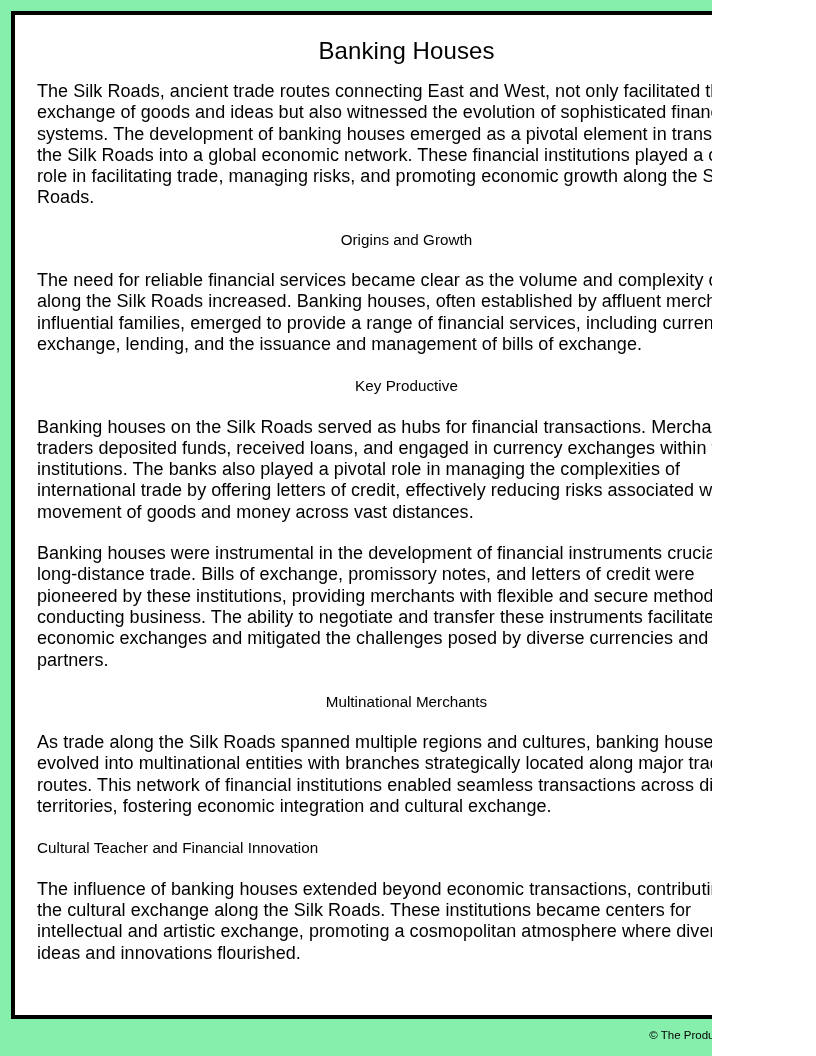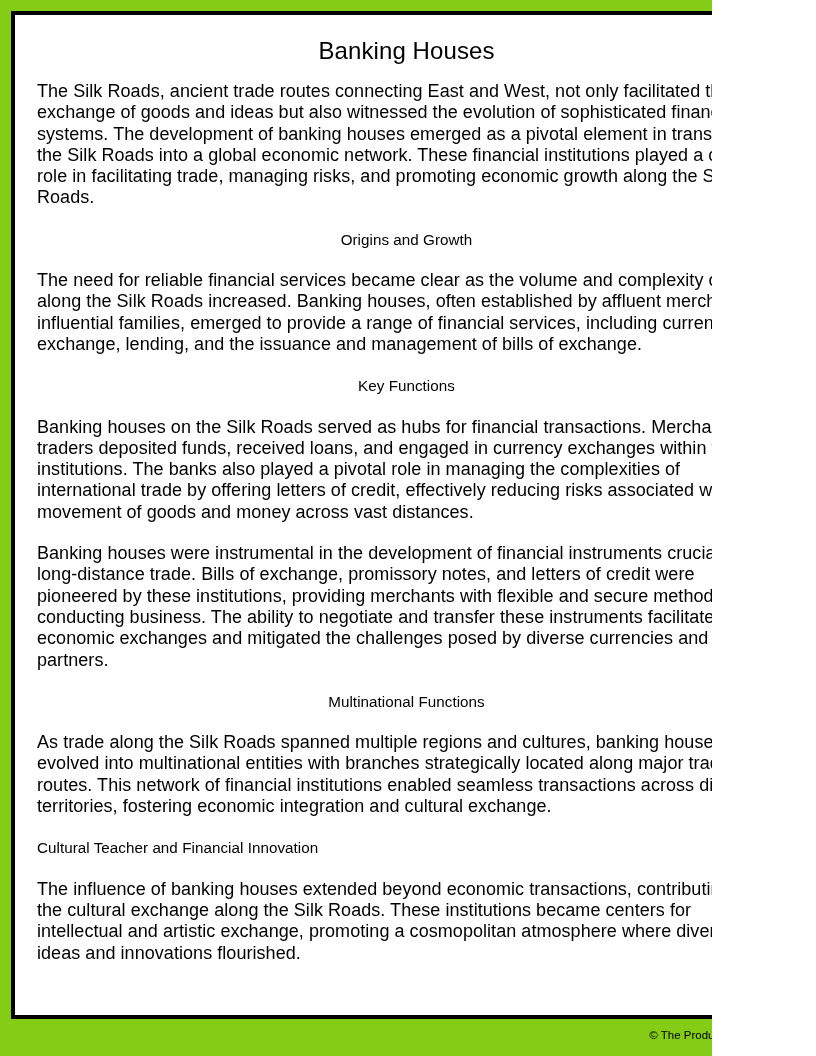--- a/index.html
+++ b/index.html
@@ -14,21 +14,21 @@
     font-family: "Liberation Sans", "DejaVu Sans", sans-serif;
     color: #000000;
     -webkit-font-smoothing: antialiased;
   }
 
   #page {
     position: relative;
     width: 712px;
     height: 1056px;
     box-sizing: border-box;
-    background: #84cc16;
+    background: #86efac;
     overflow: hidden;
   }
 
   
   #doc-frame {
     position: absolute;
     left: 11px;
     top: 11px;
     width: 789px;
     height: 1008px;
@@ -97,24 +97,24 @@
 
   <div id="doc-frame">
     <div id="doc-inner">
 
       <h1 class="doc-title">Banking Houses</h1>
 
       <div id="blocks">
           <p class="para">The Silk Roads, ancient trade routes connecting East and West, not only facilitated the exchange of goods and ideas but also witnessed the evolution of sophisticated financial systems. The development of banking houses emerged as a pivotal element in transforming the Silk Roads into a global economic network. These financial institutions played a crucial role in facilitating trade, managing risks, and promoting economic growth along the Silk Roads.</p>
           <p class="heading center">Origins and Growth</p>
           <p class="para">The need for reliable financial services became clear as the volume and complexity of trade along the Silk Roads increased. Banking houses, often established by affluent merchants or influential families, emerged to provide a range of financial services, including currency exchange, lending, and the issuance and management of bills of exchange.</p>
-          <p class="heading center">Key Functions</p>
+          <p class="heading center">Key Productive</p>
           <p class="para">Banking houses on the Silk Roads served as hubs for financial transactions. Merchants and traders deposited funds, received loans, and engaged in currency exchanges within these institutions. The banks also played a pivotal role in managing the complexities of international trade by offering letters of credit, effectively reducing risks associated with the movement of goods and money across vast distances.</p>
           <p class="para">Banking houses were instrumental in the development of financial instruments crucial for long-distance trade. Bills of exchange, promissory notes, and letters of credit were pioneered by these institutions, providing merchants with flexible and secure methods for conducting business. The ability to negotiate and transfer these instruments facilitated economic exchanges and mitigated the challenges posed by diverse currencies and trading partners.</p>
-          <p class="heading center">Multinational Functions</p>
+          <p class="heading center">Multinational Merchants</p>
           <p class="para">As trade along the Silk Roads spanned multiple regions and cultures, banking houses evolved into multinational entities with branches strategically located along major trade routes. This network of financial institutions enabled seamless transactions across different territories, fostering economic integration and cultural exchange.</p>
           <p class="heading left">Cultural Teacher and Financial Innovation</p>
           <p class="para">The influence of banking houses extended beyond economic transactions, contributing to the cultural exchange along the Silk Roads. These institutions became centers for intellectual and artistic exchange, promoting a cosmopolitan atmosphere where diverse ideas and innovations flourished.</p>
         </div>
 
     </div>
   </div>
 
   <div id="footer">© The Productive Teacher</div>
 

